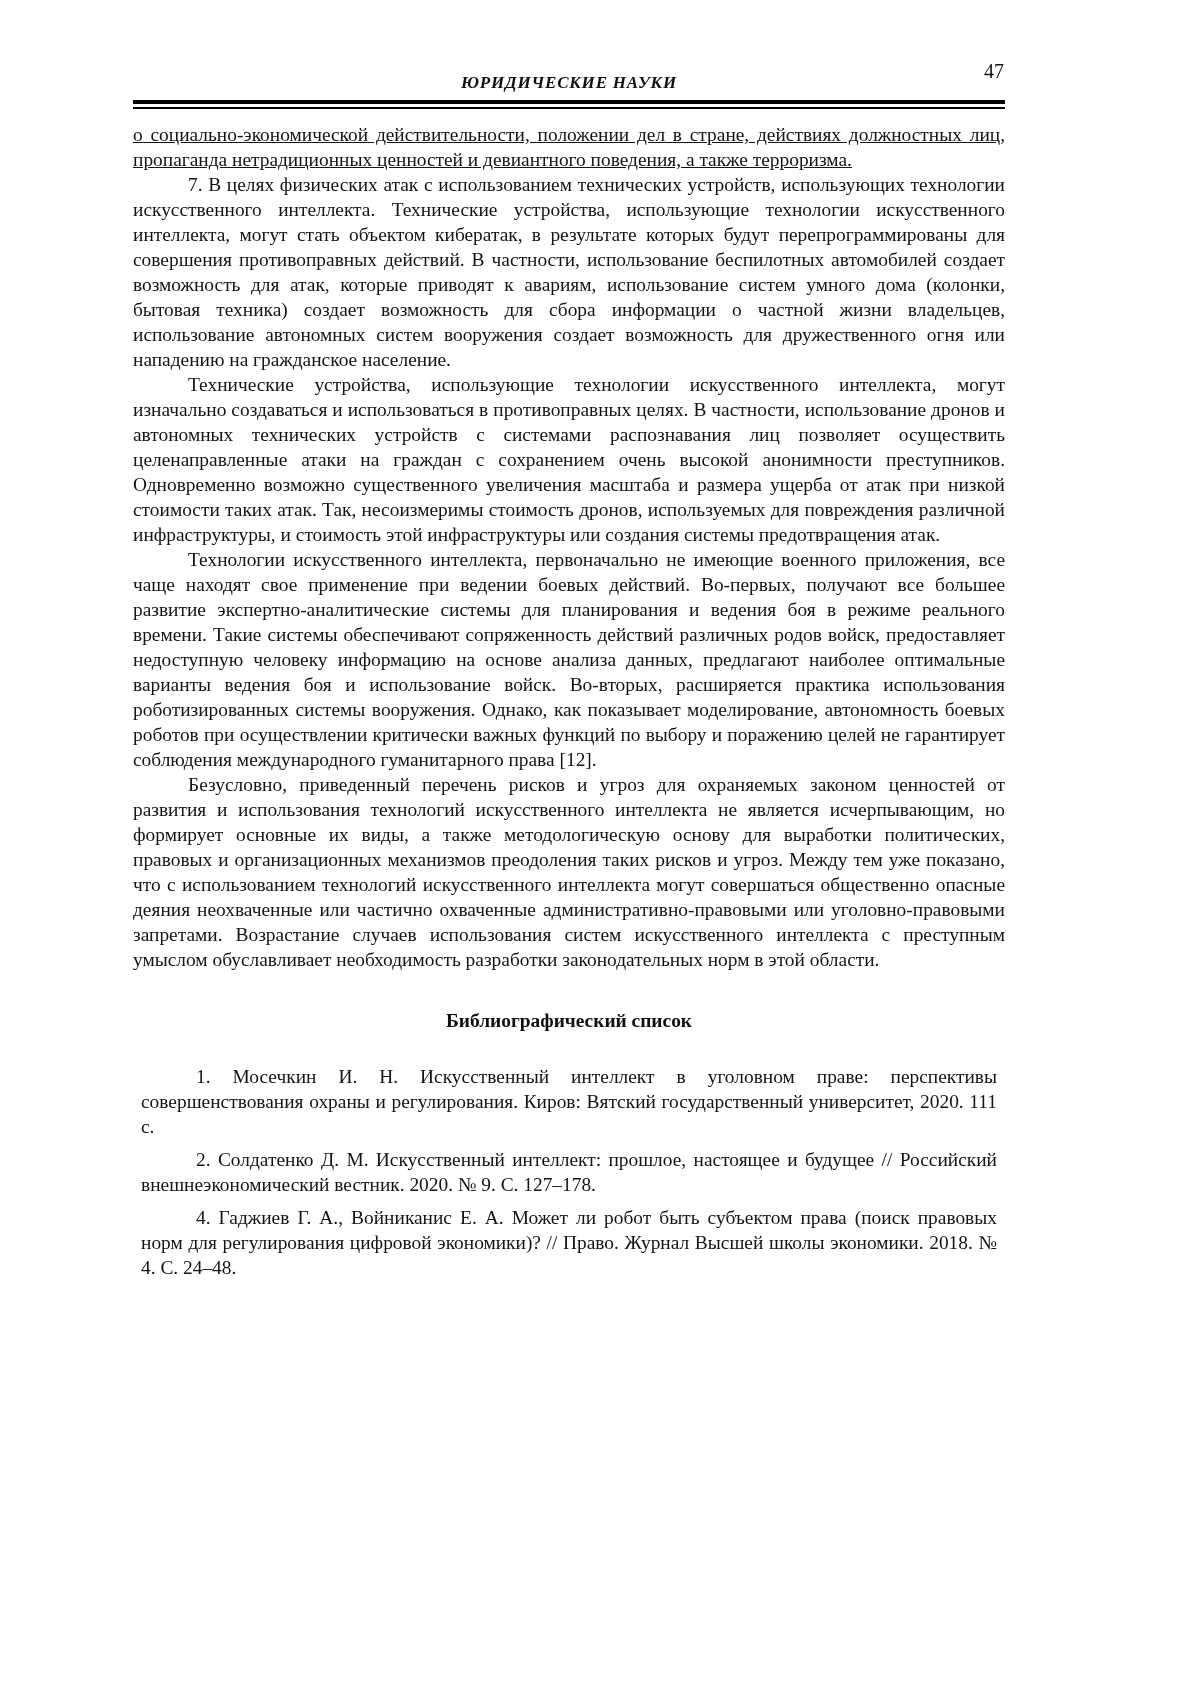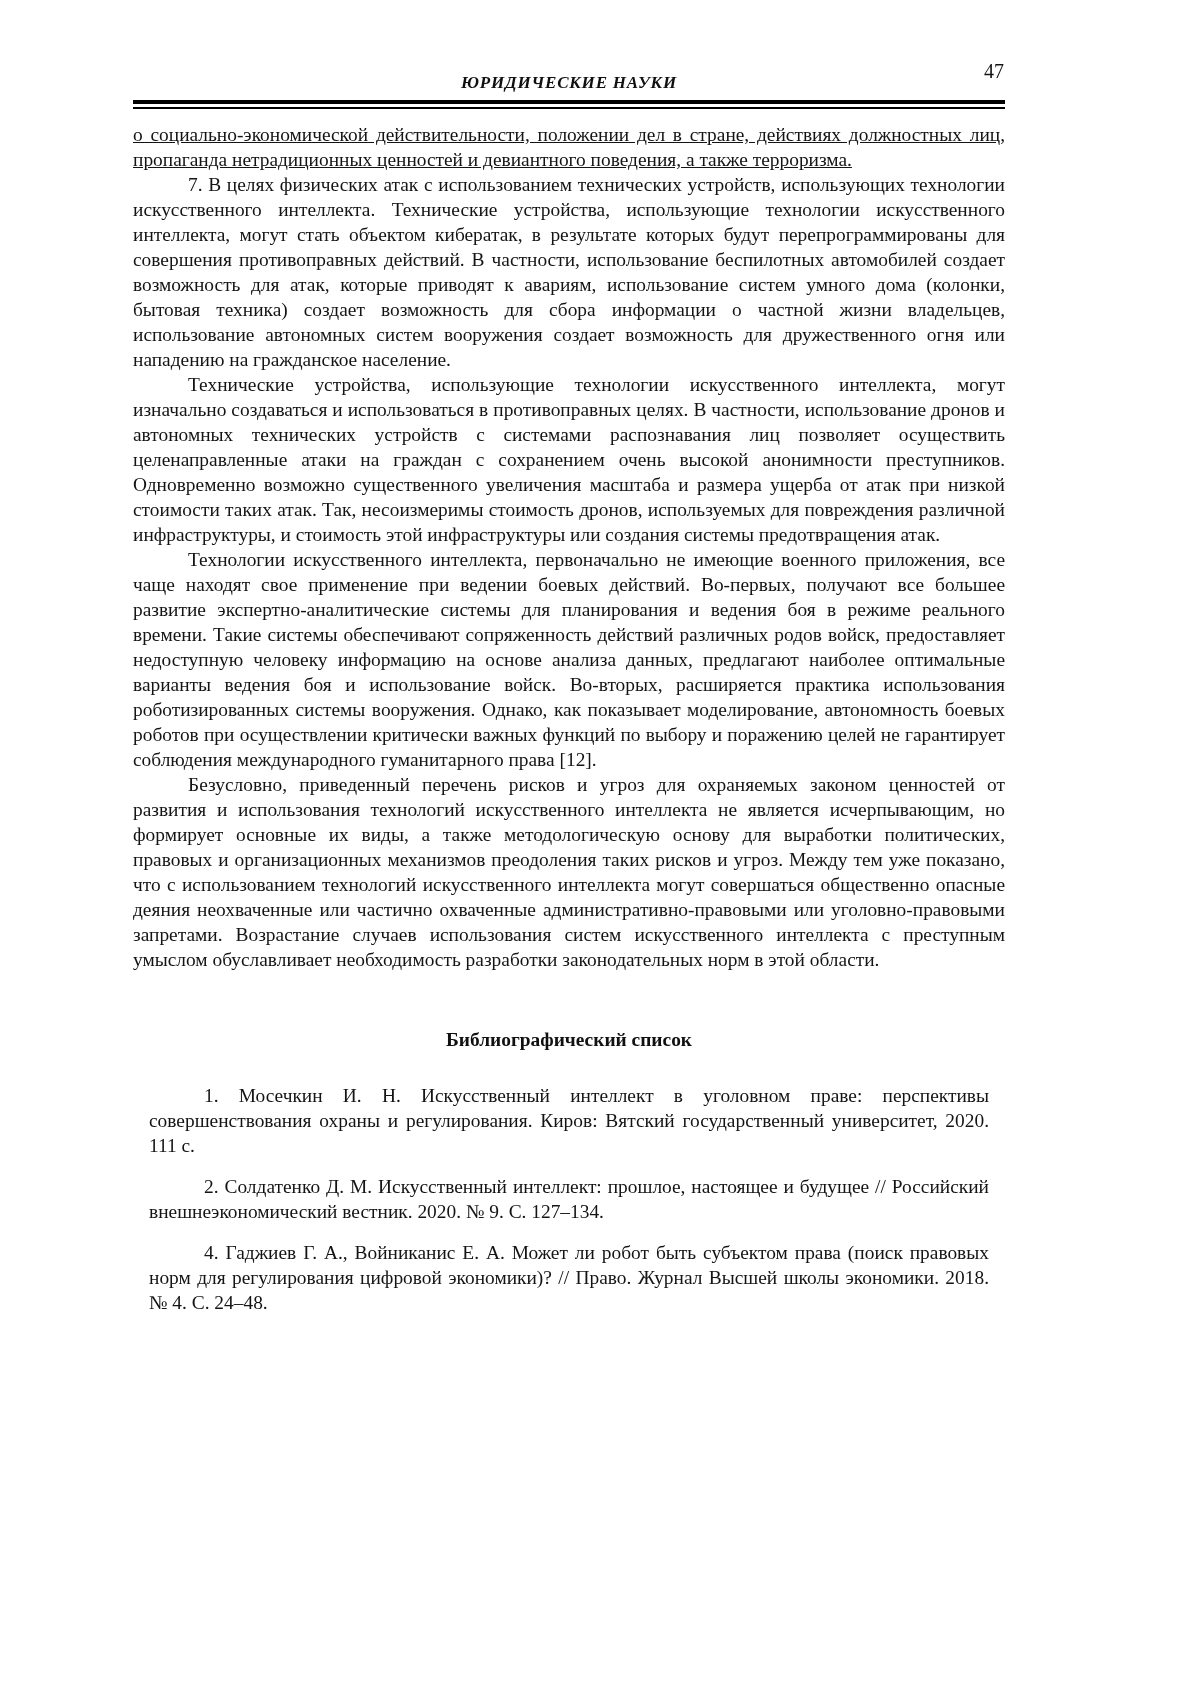--- a/index.html
+++ b/index.html
@@ -53,36 +53,36 @@
   }
   .body-text p {
     margin: 0;
     text-indent: 55px;
   }
   .body-text p.no-indent {
     text-indent: 0;
     text-decoration: underline;
   }
   .bib-title {
-    margin-top: 57px;
+    margin-top: 38px;
     text-align: center;
     font-weight: bold;
     font-size: 19.4px;
     color: #101010;
   }
   .refs {
     margin-top: 32px;
     font-size: 19.4px;
     line-height: 25px;
     text-align: justify;
     hyphens: auto;
     -webkit-hyphens: auto;
   }
   .refs p {
-    margin: 16px;
+    margin: 8px;
     text-indent: 55px;
   }
 </style>
 </head>
 <body>
 
 <div class="page">
 
   <div class="page-number">47</div>
 
@@ -95,17 +95,17 @@
     <p>7. В целях физических атак с использованием технических устройств, использующих технологии искусственного интеллекта. Технические устройства, использующие технологии искусственного интеллекта, могут стать объектом кибератак, в результате которых будут перепрограммированы для совершения противоправных действий. В частности, использование беспилотных автомобилей создает возможность для атак, которые приводят к авариям, использование систем умного дома (колонки, бытовая техника) создает возможность для сбора информации о частной жизни владельцев, использование автономных систем вооружения создает возможность для дружественного огня или нападению на гражданское население.</p>
     <p>Технические устройства, использующие технологии искусственного интеллекта, могут изначально создаваться и использоваться в противоправных целях. В частности, использование дронов и автономных технических устройств с системами распознавания лиц позволяет осуществить целенаправленные атаки на граждан с сохранением очень высокой анонимности преступников. Одновременно возможно существенного увеличения масштаба и размера ущерба от атак при низкой стоимости таких атак. Так, несоизмеримы стоимость дронов, используемых для повреждения различной инфраструктуры, и стоимость этой инфраструктуры или создания системы предотвращения атак.</p>
     <p>Технологии искусственного интеллекта, первоначально не имеющие военного приложения, все чаще находят свое применение при ведении боевых действий. Во-первых, получают все большее развитие экспертно-аналитические системы для планирования и ведения боя в режиме реального времени. Такие системы обеспечивают сопряженность действий различных родов войск, предоставляет недоступную человеку информацию на основе анализа данных, предлагают наиболее оптимальные варианты ведения боя и использование войск. Во-вторых, расширяется практика использования роботизированных системы вооружения. Однако, как показывает моделирование, автономность боевых роботов при осуществлении критически важных функций по выбору и поражению целей не гарантирует соблюдения международного гуманитарного права [12].</p>
     <p>Безусловно, приведенный перечень рисков и угроз для охраняемых законом ценностей от развития и использования технологий искусственного интеллекта не является исчерпывающим, но формирует основные их виды, а также методологическую основу для выработки политических, правовых и организационных механизмов преодоления таких рисков и угроз. Между тем уже показано, что с использованием технологий искусственного интеллекта могут совершаться общественно опасные деяния неохваченные или частично охваченные административно-правовыми или уголовно-правовыми запретами. Возрастание случаев использования систем искусственного интеллекта с преступным умыслом обуславливает необходимость разработки законодательных норм в этой области.</p>
   </div>
 
   <div class="bib-title">Библиографический список</div>
 
   <div class="refs">
     <p>1. Мосечкин И. Н. Искусственный интеллект в уголовном праве: перспективы совершенствования охраны и регулирования. Киров: Вятский государственный университет, 2020. 111 с.</p>
-    <p>2. Солдатенко Д. М. Искусственный интеллект: прошлое, настоящее и будущее // Российский внешнеэкономический вестник. 2020. № 9. С. 127–134.</p>
+    <p>2. Солдатенко Д. М. Искусственный интеллект: прошлое, настоящее и будущее // Российский внешнеэкономический вестник. 2020. № 9. С. 127–178.</p>
     <p>4. Гаджиев Г. А., Войниканис Е. А. Может ли робот быть субъектом права (поиск правовых норм для регулирования цифровой экономики)? // Право. Журнал Высшей школы экономики. 2018. № 4. С. 24–48.</p>
   </div>
 
 </div>
 
 </body></html>

